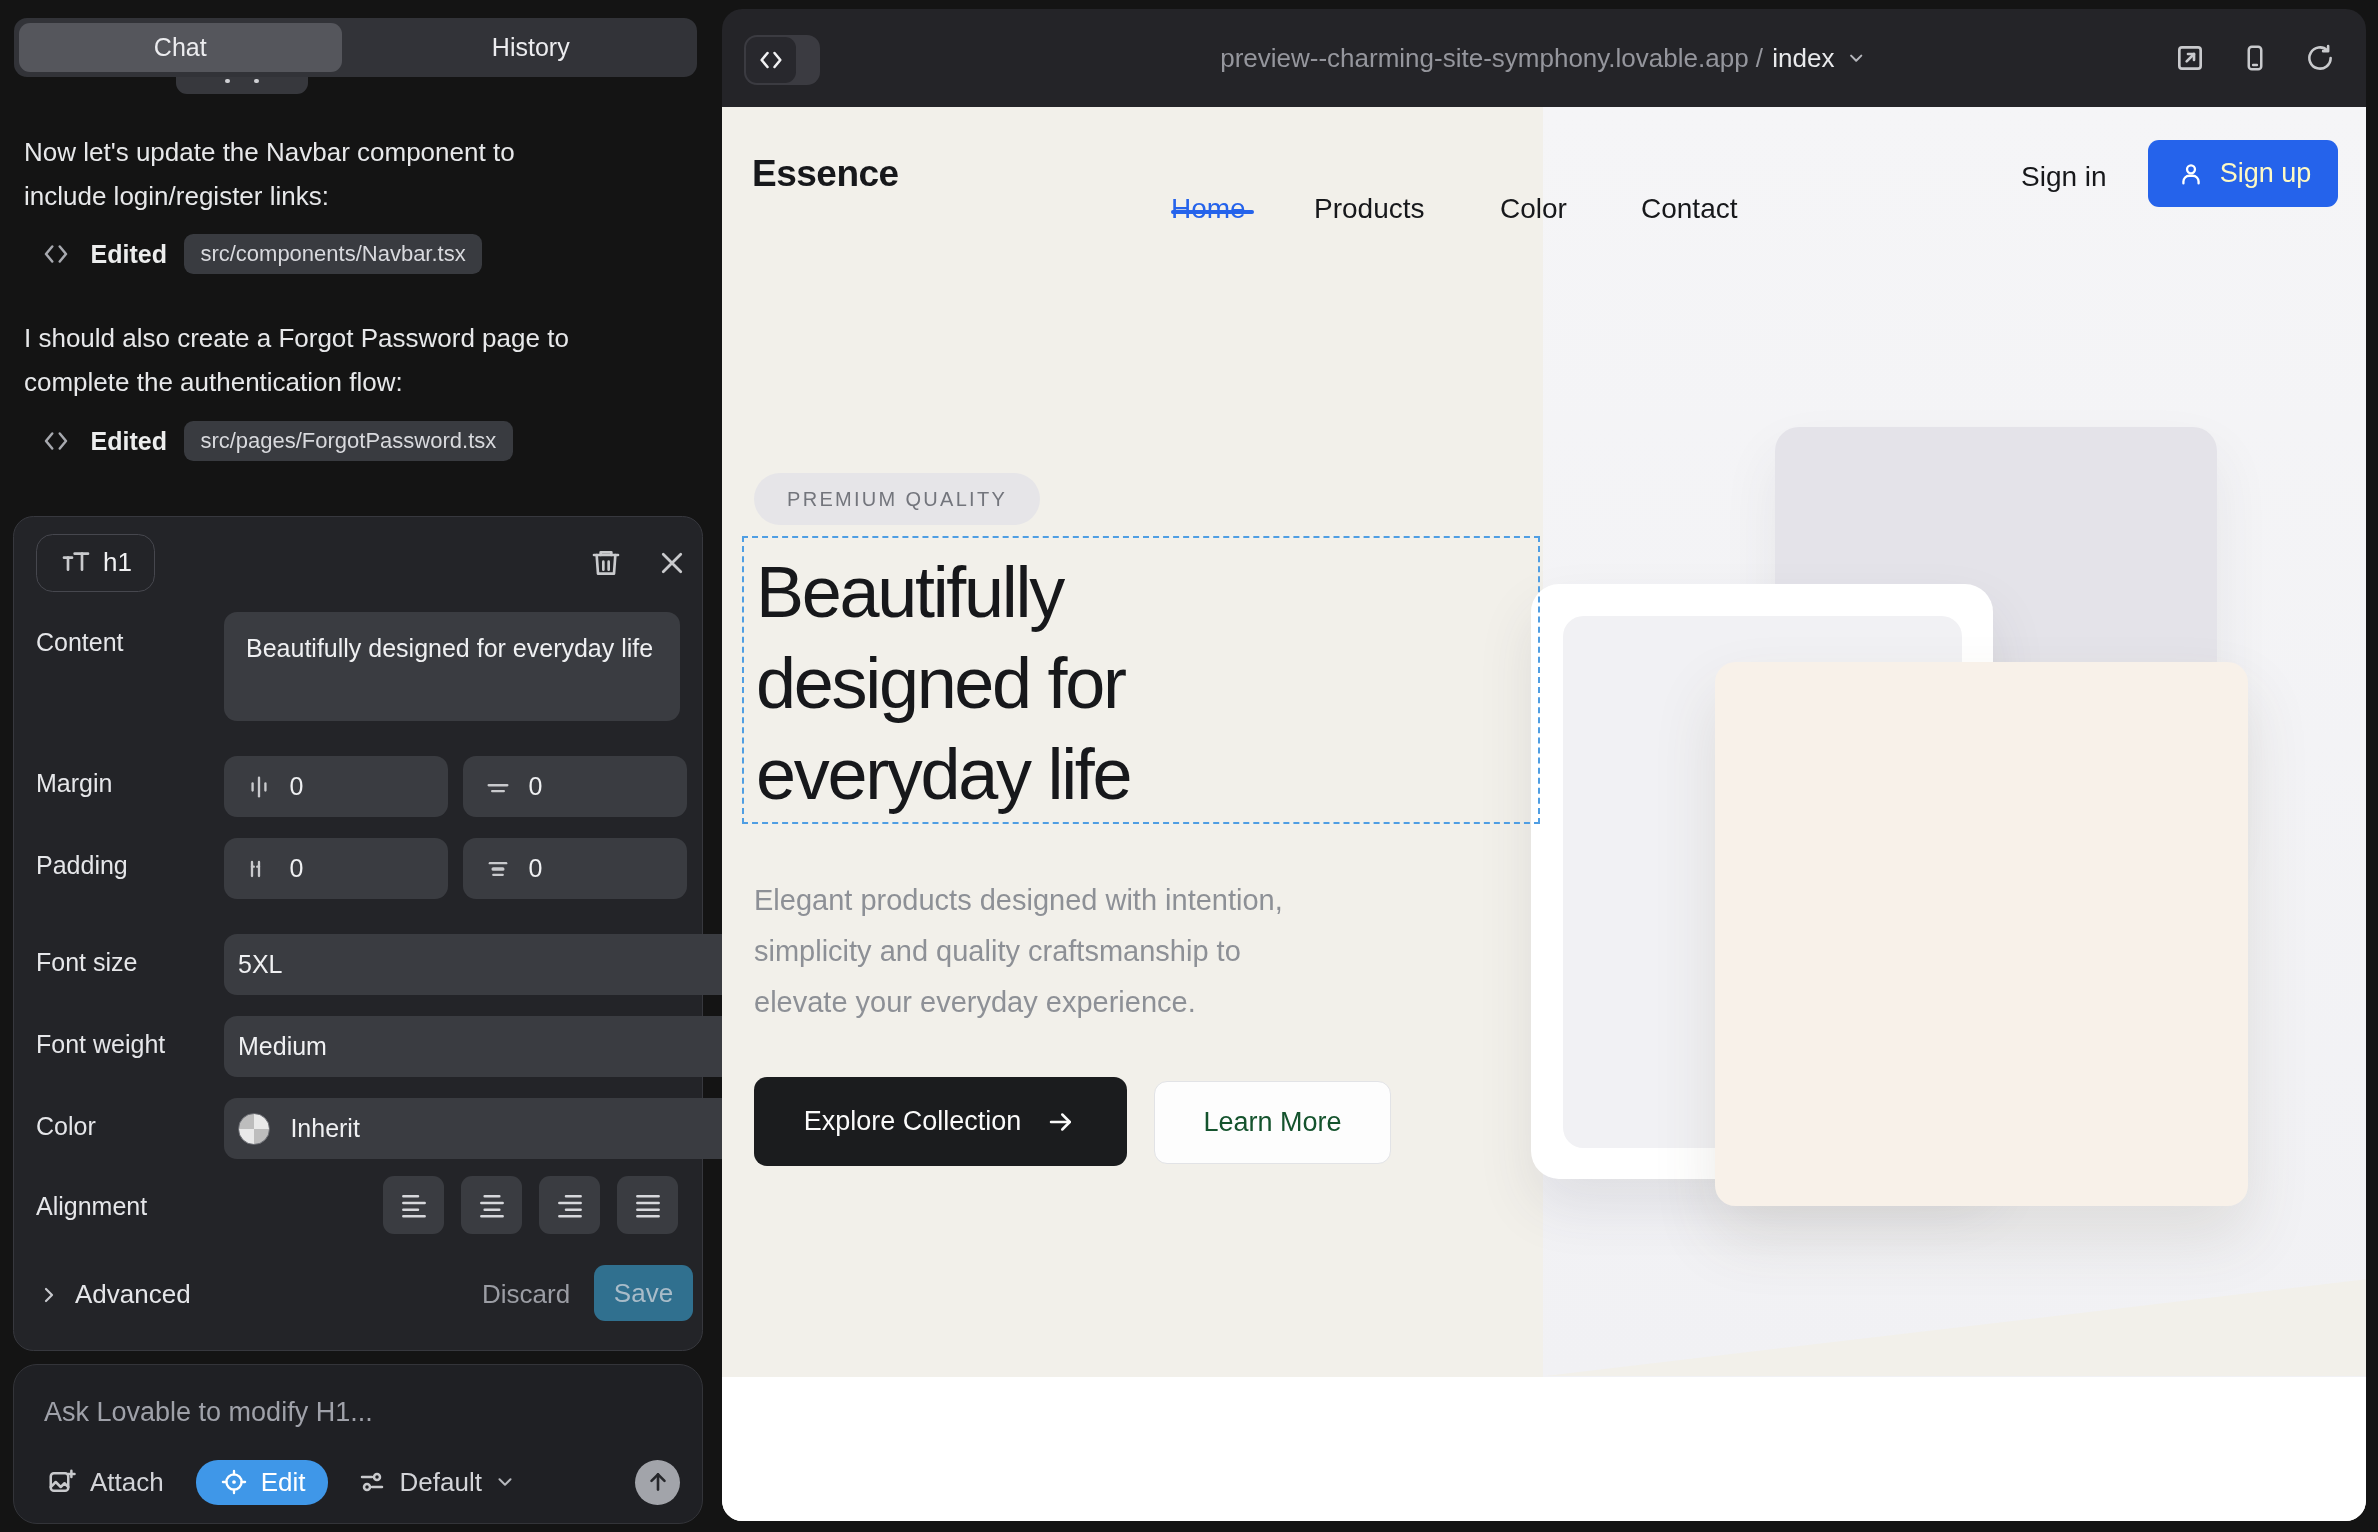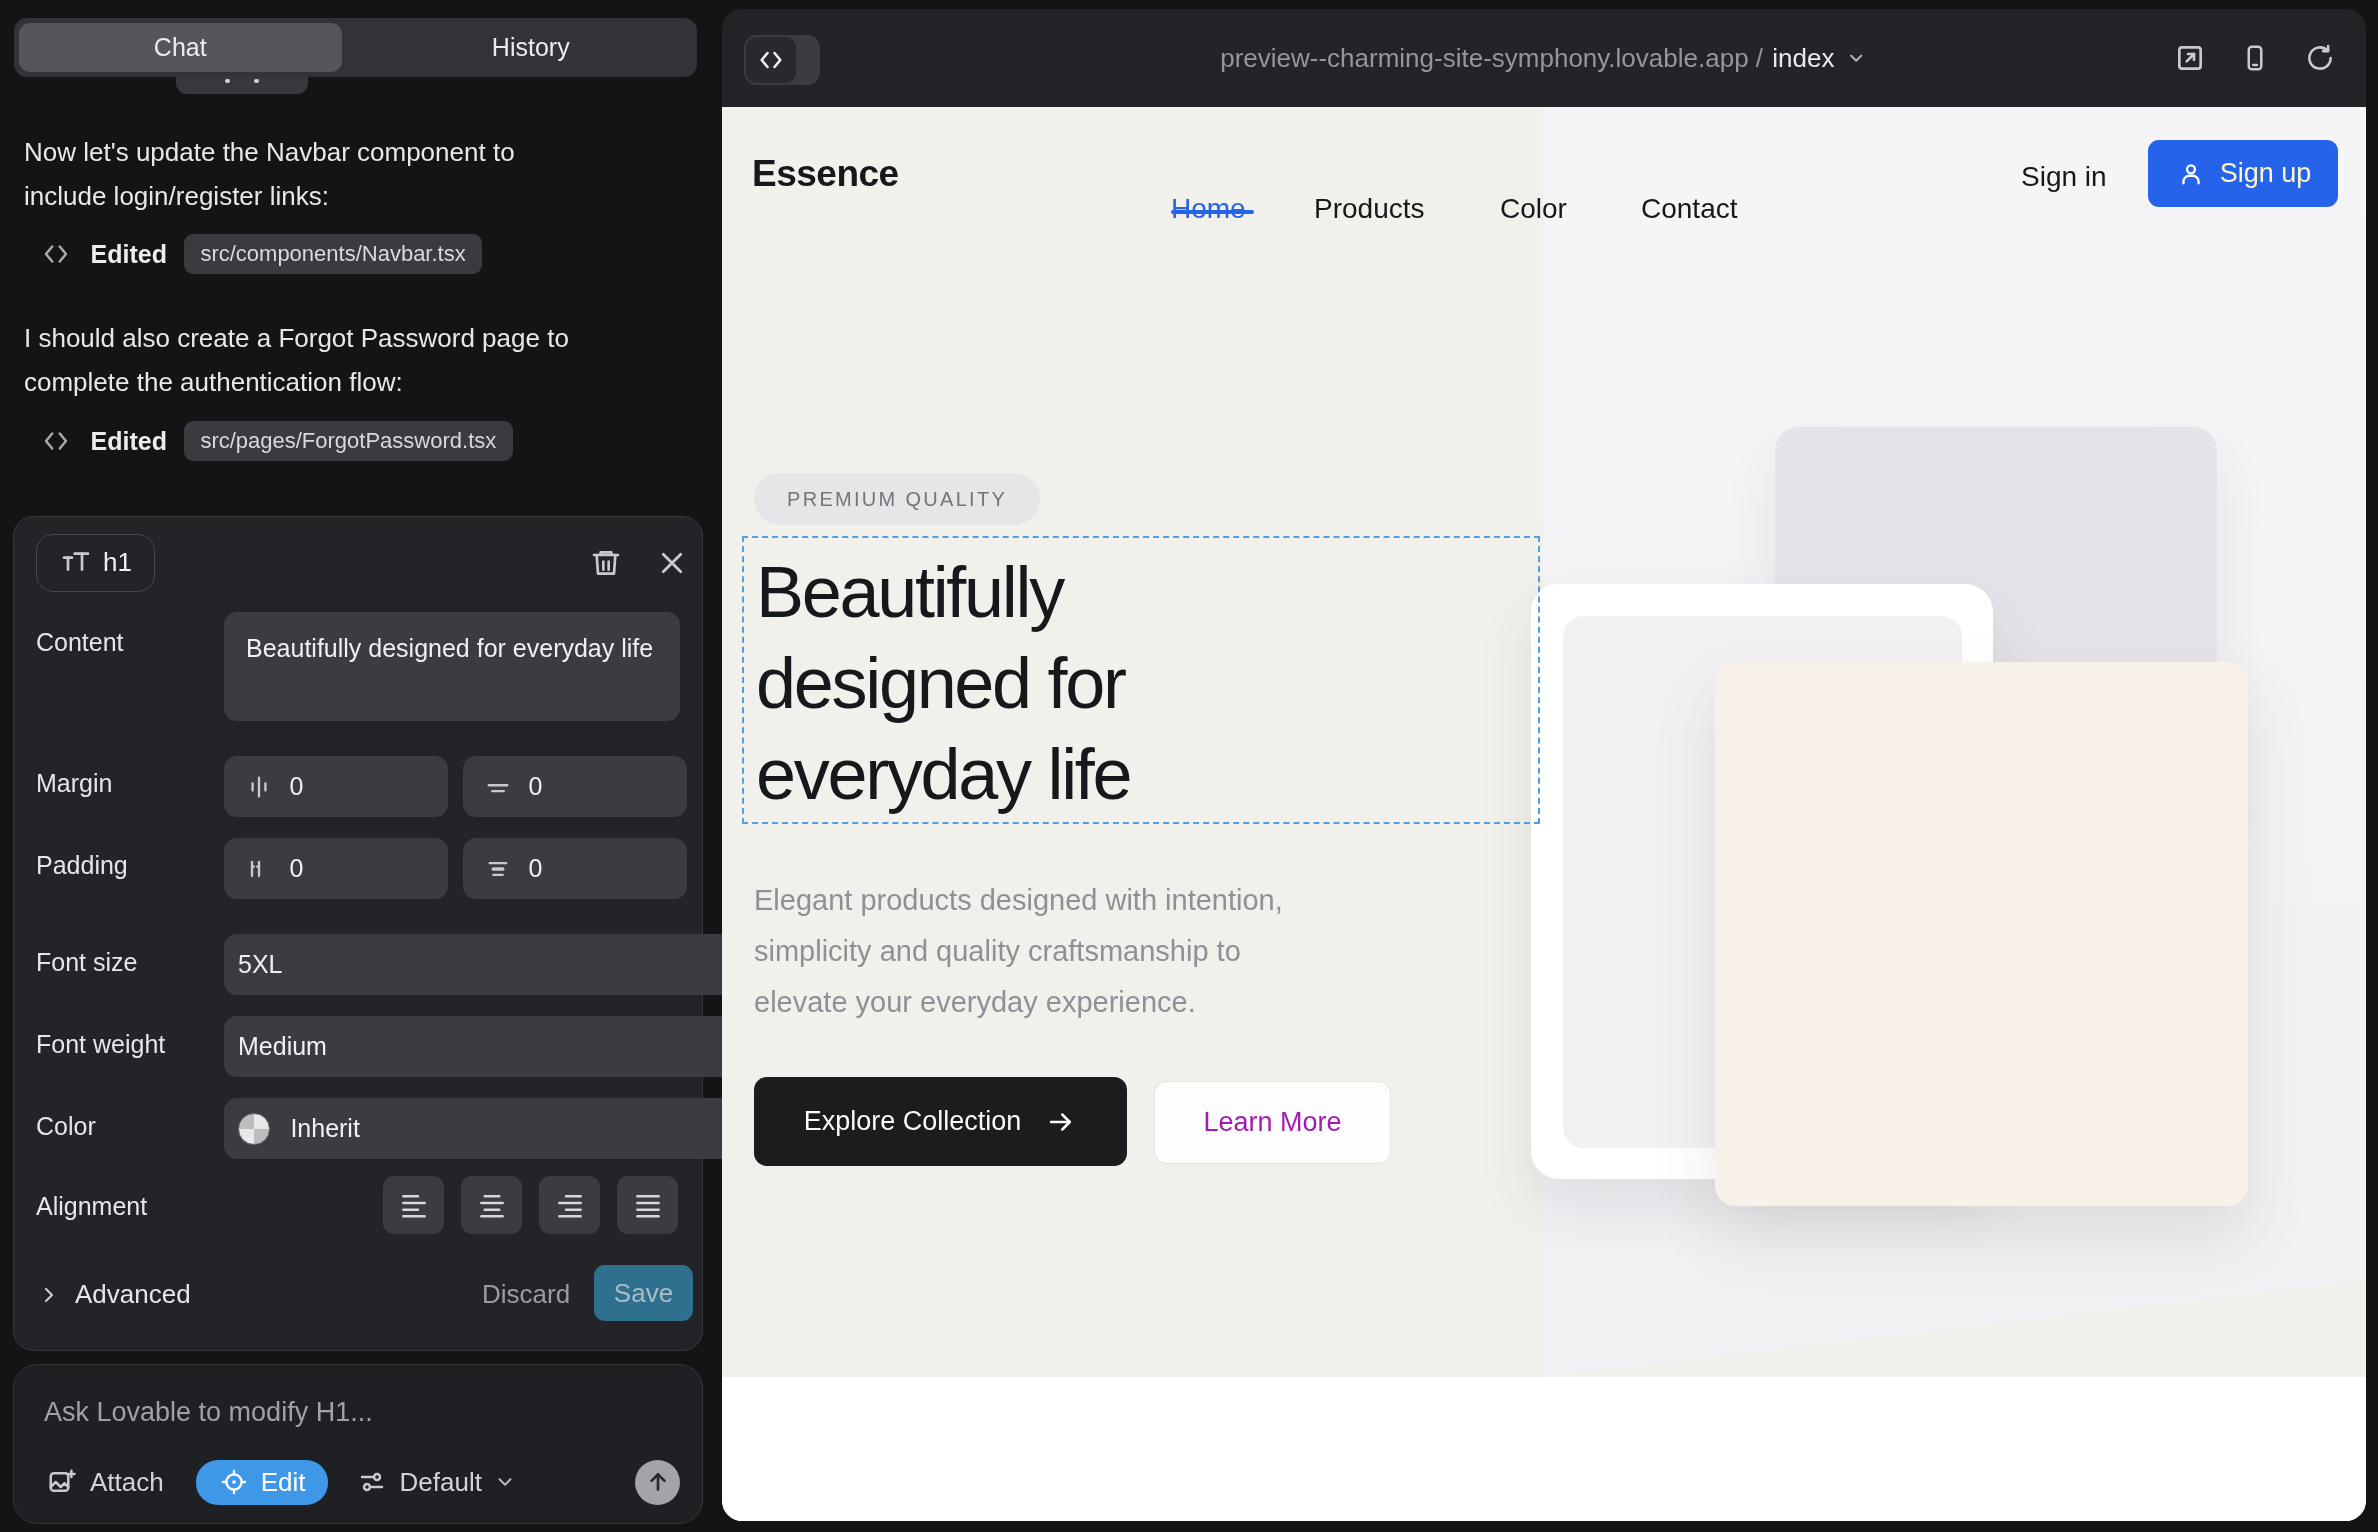--- a/index.html
+++ b/index.html
@@ -64,21 +64,21 @@
   .nav-link { top:54px; font-size:28px; color:#17181b;margin-top:32px; }
   .nav-underline { left:449px; top:103px; width:83px; height:3.7px; border-radius:1.9px; }
   .signin { left:1299px; top:54px; font-size:28px; color:#17181b; }
   .signup { left:1426px; top:33px; width:190px; height:67px; border-radius:11px; display:flex; align-items:center; justify-content:center; gap:13px; color:#fef9c3; font-size:27px; }
 
   .badge { left:32px; top:366px; height:52px; padding:0 33px; background:#e6e5e8; border-radius:26px; display:inline-flex; align-items:center; font-size:20px; letter-spacing:2.3px; color:#73757c; }
   .sel-box { left:20.4px; top:429px; width:798px; height:288px; border:2.8px dashed #4f9ee3; }
   .hline { left:34px; width:761px; font-size:72px; font-weight:500; color:#17181b; letter-spacing:-2.3px; line-height:91px; }
   .bline { left:32px; width:835px; font-size:29px; color:#8d9096; line-height:51px; }
   .cta1 { left:32px; top:970px; width:373px; height:89px; background:#1b1c1e; border-radius:13px; display:flex; align-items:center; justify-content:center; gap:24px; color:#fafafa; font-size:27px; }
-  .cta2 { left:432px; top:974px; width:237px; height:83px; background:#fdfdfd; border:1.9px solid #e2e3e6; border-radius:13px; display:flex; align-items:center; justify-content:center; color:#a21caf; font-size:27px; }
+  .cta2 { left:432px; top:974px; width:237px; height:83px; background:#fdfdfd; border:1.9px solid #e2e3e6; border-radius:13px; display:flex; align-items:center; justify-content:center; color:#14532d; font-size:27px; }
 </style>
 </head>
 <body>
 
 <div class="stage">
 
   <div class="abs" style="left:0;top:0;width:724px;height:1532px;">
 
     <div class="abs tabs">
       <div class="tab active">Chat</div>

